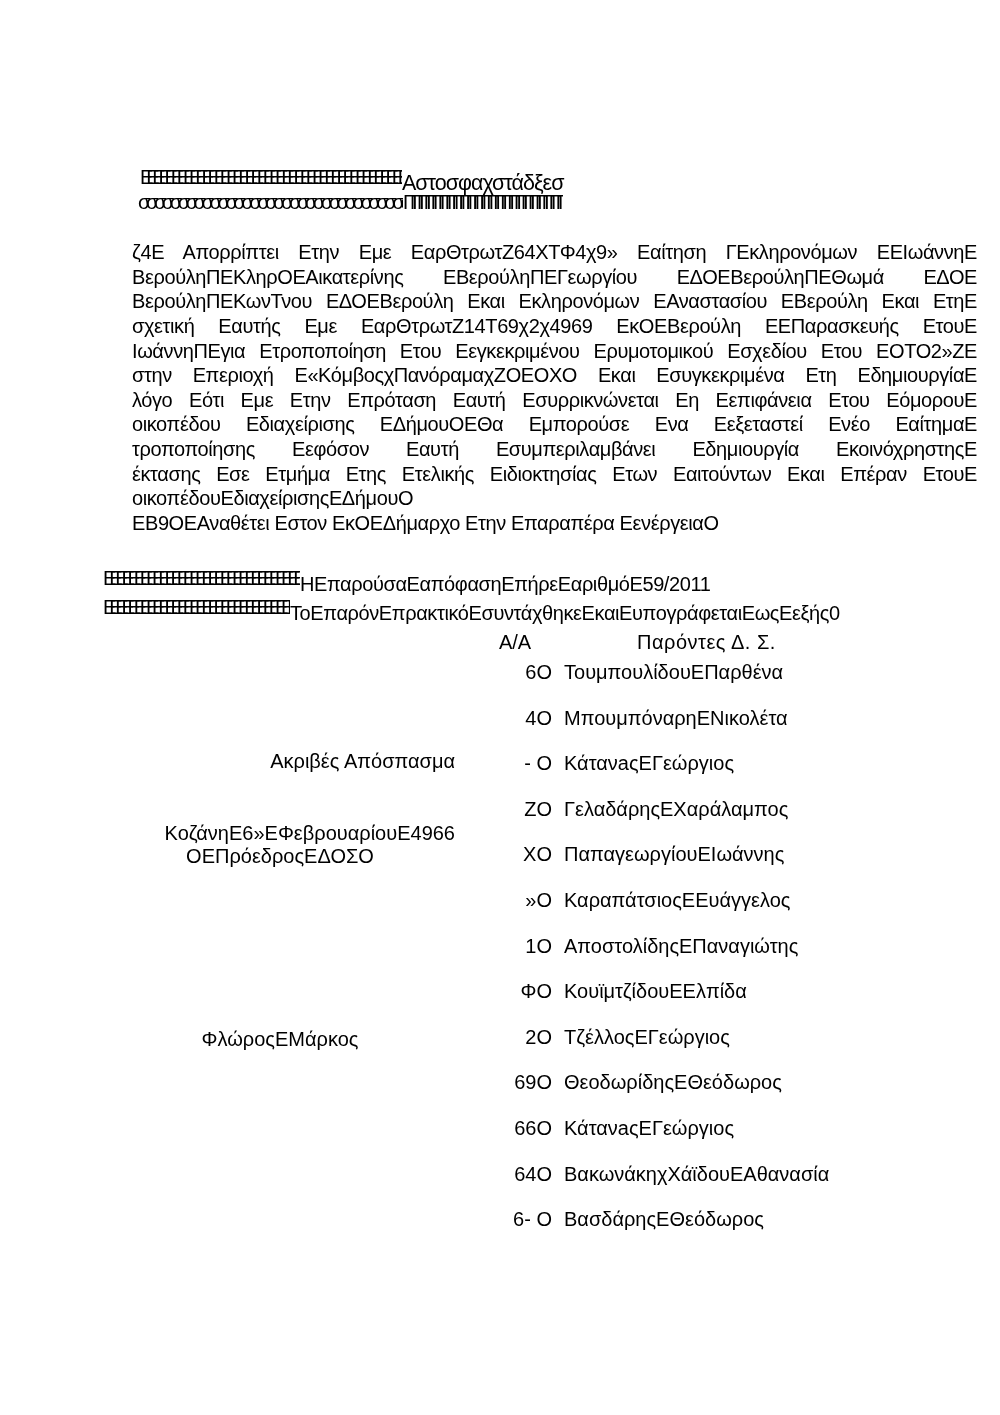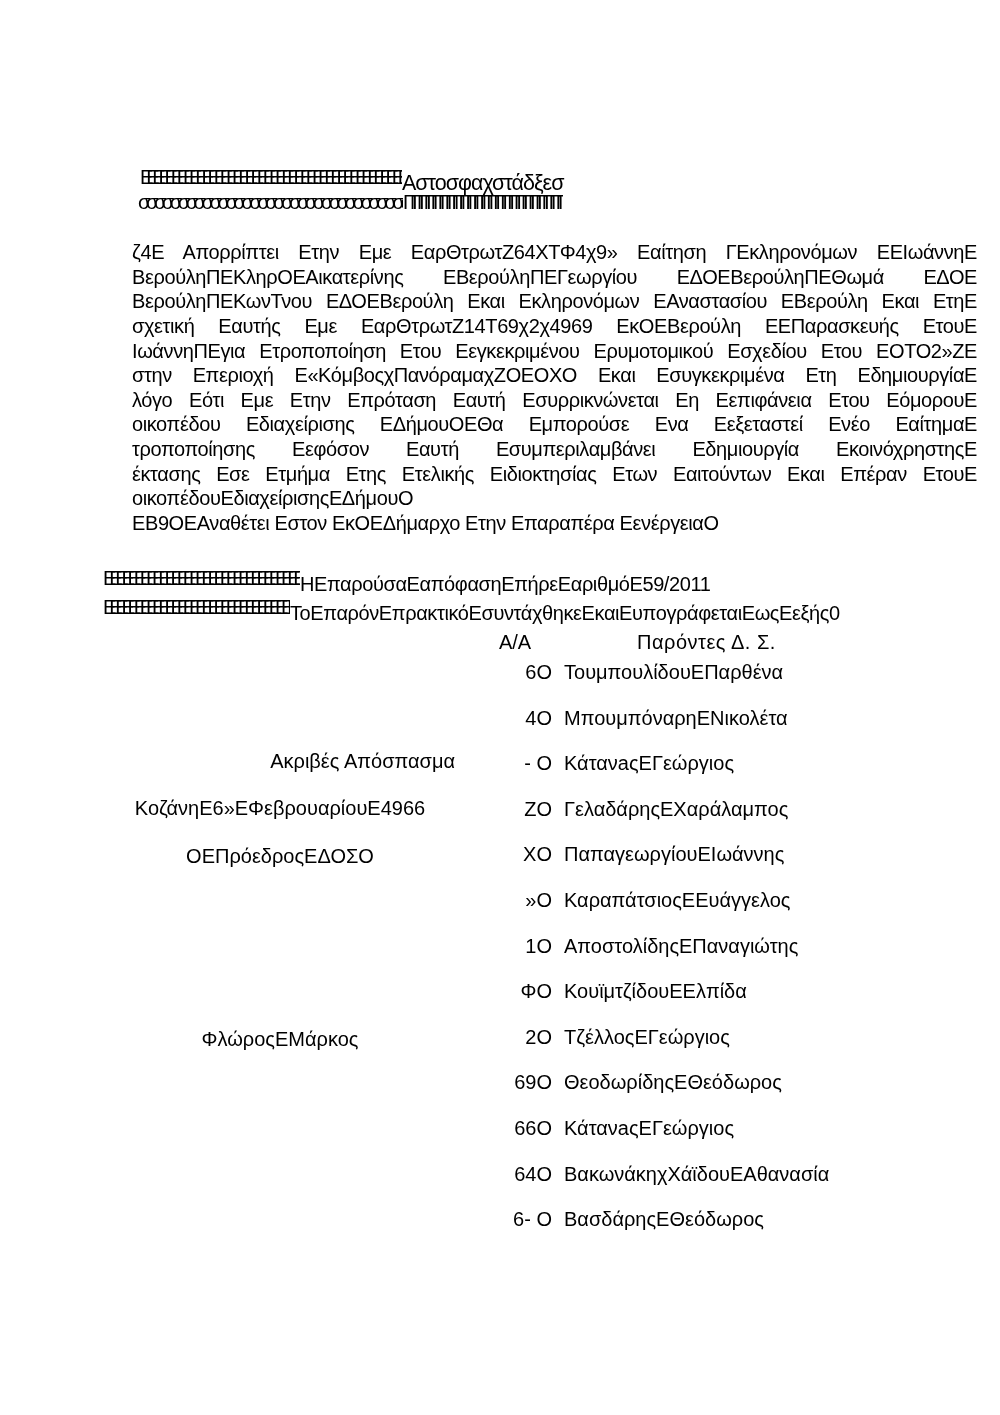--- a/index.html
+++ b/index.html
@@ -48,21 +48,21 @@
   .att-header .hname { margin-left:27px; letter-spacing:0.5px; }
   .att-row { white-space:nowrap; height:24px; margin-bottom:21.6px; }
   .att-row .rnum { display:inline-block; width:132px; text-align:right; }
   .att-row .rname { margin-left:12px; }
 
   .sig-item {
     position:absolute; left:105px; width:350px; text-align:center;
     font-size:20px; white-space:nowrap;
   }
   .sig-certified  { top:750px;text-align:right; }
-  .sig-placedate  { top:797px; }
+  .sig-placedate  { top:822px;text-align:right; }
   .sig-president  { top:845px; }
   .sig-name       { top:1028px; }
 </style>
 </head>
 <body>
 
 <div class="page">
 
   <div class="hdr1"><span class="run run-e">ΕΕΕΕΕΕΕΕΕΕΕΕΕΕΕΕΕΕΕΕΕΕΕΕΕΕΕΕΕΕΕΕΕΕΕΕΕΕΕΕΕΕΕΕΕΕΕΕΕΕΕΕΕΕΕΕ</span><span class="hdr-title">Αστοσφαχστάδξεσ</span></div>
   <div class="hdr2"><span class="run run-sg">σσσσσσσσσσσσσσσσσσσσσσσσσσσσσσσσσσσσσσσσσσσσσσσσσσσσσσσσ</span><span class="run run-pi">ΠΠΠΠΠΠΠΠΠΠΠΠΠΠΠΠΠΠΠΠΠΠΠΠΠΠΠΠΠΠ</span></div>

